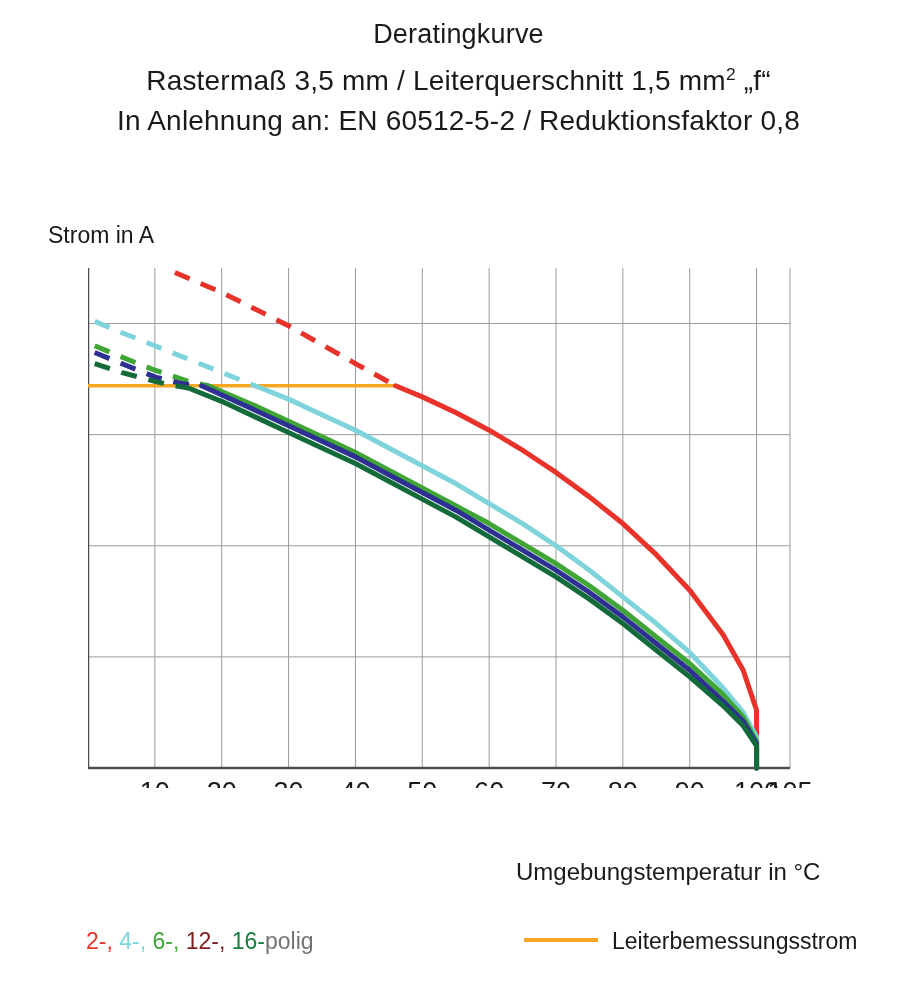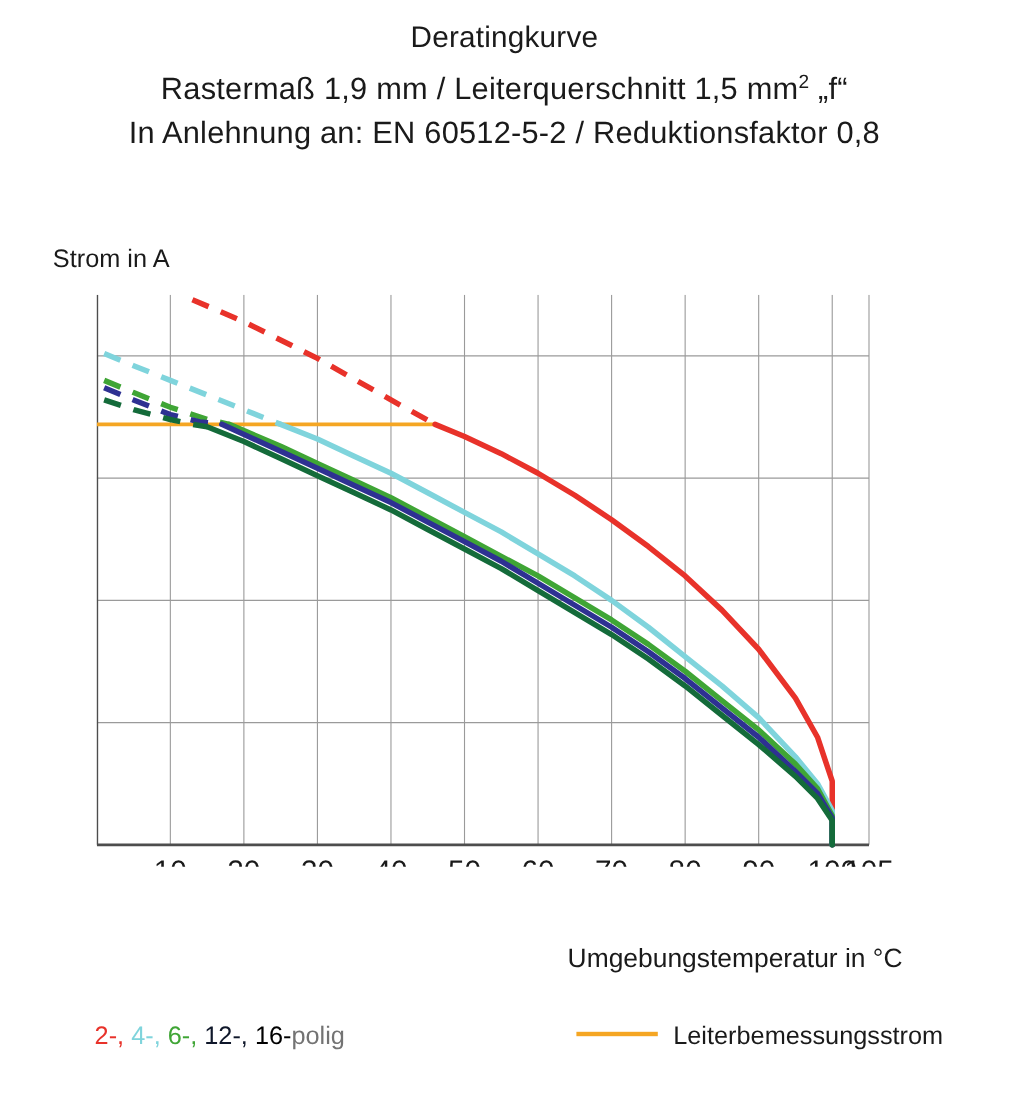--- a/index.html
+++ b/index.html
@@ -81,21 +81,21 @@
     vertical-align: 7px;
     margin-right: 14px;
   }
 </style>
 </head>
 <body>
 
 <div class="title-block">
   <div class="title-line l1">Deratingkurve</div>
   <div class="title-line">
-    <span>Rastermaß 1,9 mm / Leiterquerschnitt 1,5 mm</span><sup>2</sup><span> „f“</span>
+    <span>Rastermaß 3,5 mm / Leiterquerschnitt 1,5 mm</span><sup>2</sup><span> „f“</span>
   </div>
   <div class="title-line">In Anlehnung an: EN 60512-5-2 / Reduktionsfaktor 0,8</div>
 </div>
 
 <div class="ylabel">Strom in A</div>
 <div class="xlabel">Umgebungstemperatur in °C</div>
 
 <div id="plot-area">
   <svg class="svg-wrap" id="chart-svg" width="736" height="520" viewBox="0 0 736 520">
       <g>
@@ -145,17 +145,17 @@
       <path d="M 6.69 77.78 L 33.43 88.89 L 66.86 102.22 L 100.29 113.33 L 120.34 117.78" fill="none" stroke="#3FA535" stroke-width="5" stroke-dasharray="16 12" stroke-linecap="butt"></path>
       <path d="M 120.34 117.78 L 167.14 137.78 L 200.57 153.33 L 234.00 168.89 L 267.43 184.44 L 300.86 202.22 L 334.29 220.00 L 367.71 237.78 L 401.14 255.56 L 434.57 275.56 L 468.00 295.56 L 501.43 317.78 L 534.86 342.22 L 568.29 368.89 L 601.71 395.56 L 635.14 426.67 L 655.20 448.89 L 668.57 473.33 L 668.57 500.00" fill="none" stroke="#3FA535" stroke-width="5" stroke-linejoin="round" stroke-linecap="round"></path>
       <path d="M 6.69 84.44 L 33.43 95.56 L 66.86 108.89 L 93.60 115.56 L 113.66 117.78" fill="none" stroke="#2E3192" stroke-width="5" stroke-dasharray="16 12" stroke-linecap="butt"></path>
       <path d="M 113.66 117.78 L 167.14 142.22 L 200.57 157.78 L 234.00 173.33 L 267.43 188.89 L 300.86 206.67 L 334.29 224.44 L 367.71 242.22 L 401.14 262.22 L 434.57 282.22 L 468.00 302.22 L 501.43 324.44 L 534.86 348.89 L 568.29 375.56 L 601.71 402.22 L 635.14 433.33 L 655.20 453.33 L 668.57 475.56 L 668.57 500.00" fill="none" stroke="#2E3192" stroke-width="5" stroke-linejoin="round" stroke-linecap="round"></path>
       <path d="M 6.69 95.56 L 33.43 104.44 L 66.86 113.33 L 86.91 117.78 L 100.29 120.00" fill="none" stroke="#146B3A" stroke-width="5" stroke-dasharray="16 12" stroke-linecap="butt"></path>
       <path d="M 100.29 120.00 L 133.71 133.33 L 167.14 148.89 L 200.57 164.44 L 234.00 180.00 L 267.43 195.56 L 300.86 213.33 L 334.29 231.11 L 367.71 248.89 L 401.14 268.89 L 434.57 288.89 L 468.00 308.89 L 501.43 331.11 L 534.86 355.56 L 568.29 382.22 L 601.71 408.89 L 635.14 437.78 L 655.20 457.78 L 668.57 477.78 L 668.57 500.00" fill="none" stroke="#146B3A" stroke-width="5" stroke-linejoin="round" stroke-linecap="round"></path>
     </svg>
 </div>
 
 <div class="legend">
-  <div class="legend-left" id="legend-poles"><span style="color: rgb(232, 50, 42);">2-, </span><span style="color: rgb(127, 212, 220);">4-, </span><span style="color: rgb(63, 165, 53);">6-, </span><span style="color: #0f172a;">12-, </span><span style="color: #000000;">16-</span><span style="color: #737373;">polig</span></div>
+  <div class="legend-left" id="legend-poles"><span style="color: rgb(232, 50, 42);">2-, </span><span style="color: rgb(127, 212, 220);">4-, </span><span style="color: rgb(63, 165, 53);">6-, </span><span style="color: #7f1d1d;">12-, </span><span style="color: #15803d;">16-</span><span style="color: #737373;">polig</span></div>
   <div class="legend-right">
     <span class="legend-swatch"></span><span>Leiterbemessungsstrom</span>
   </div>
 </div>
 
 </body></html>

